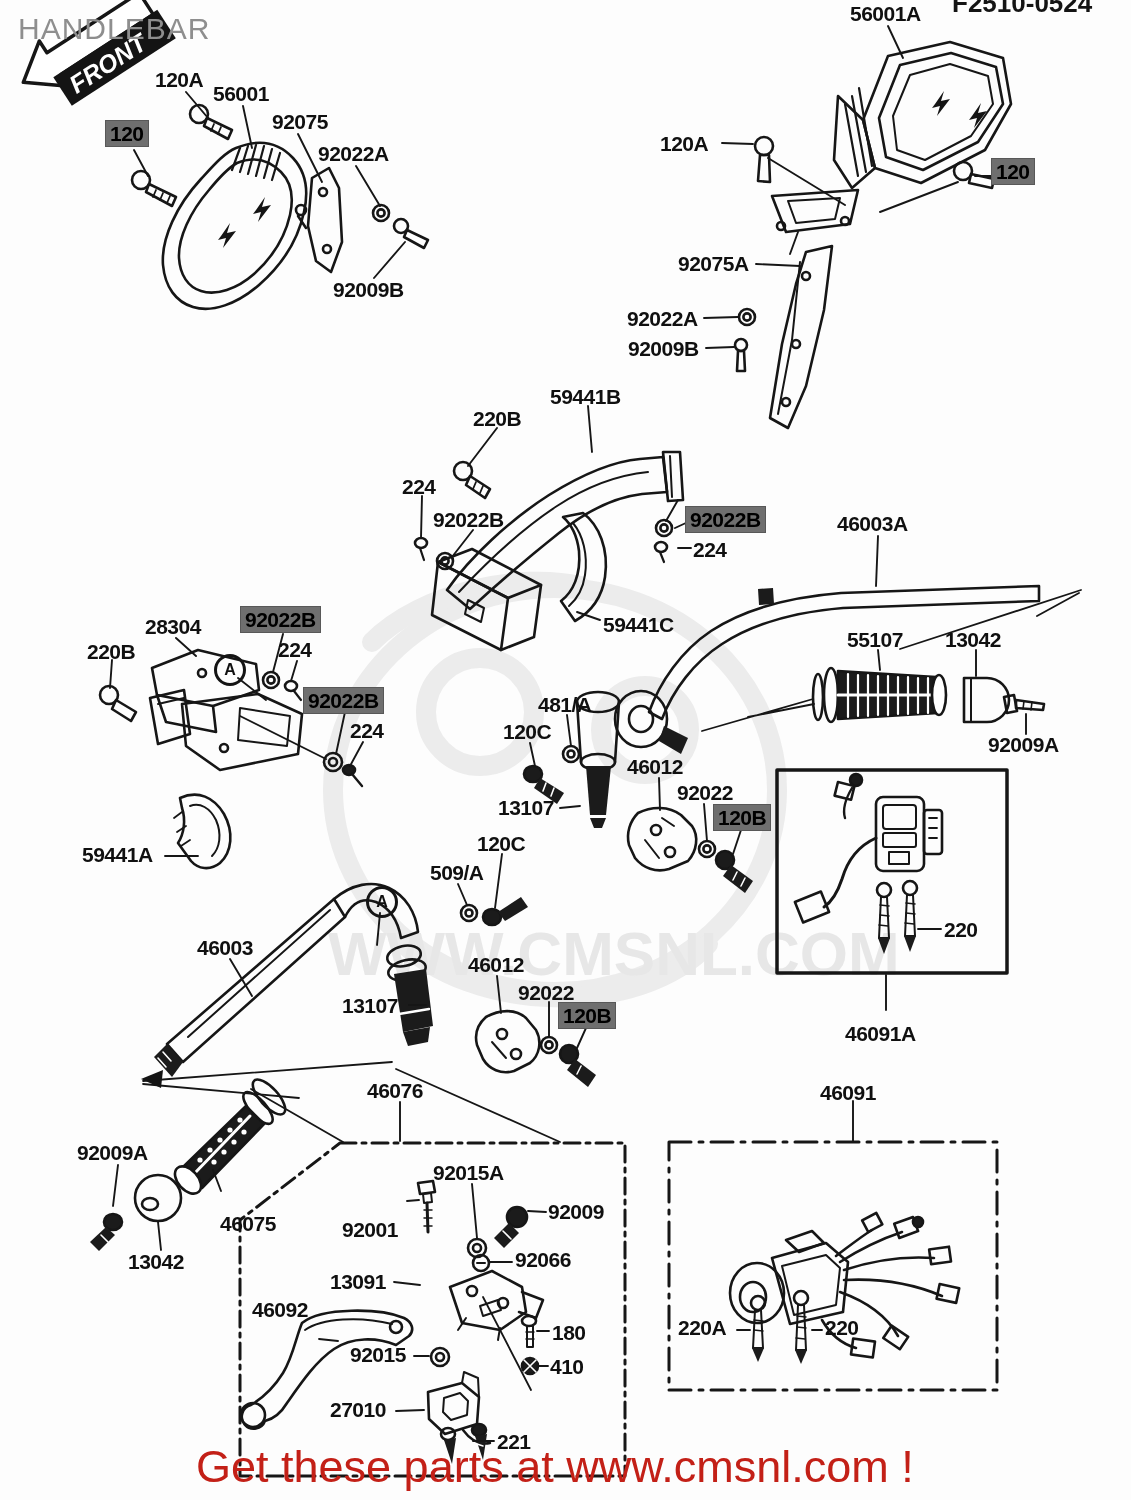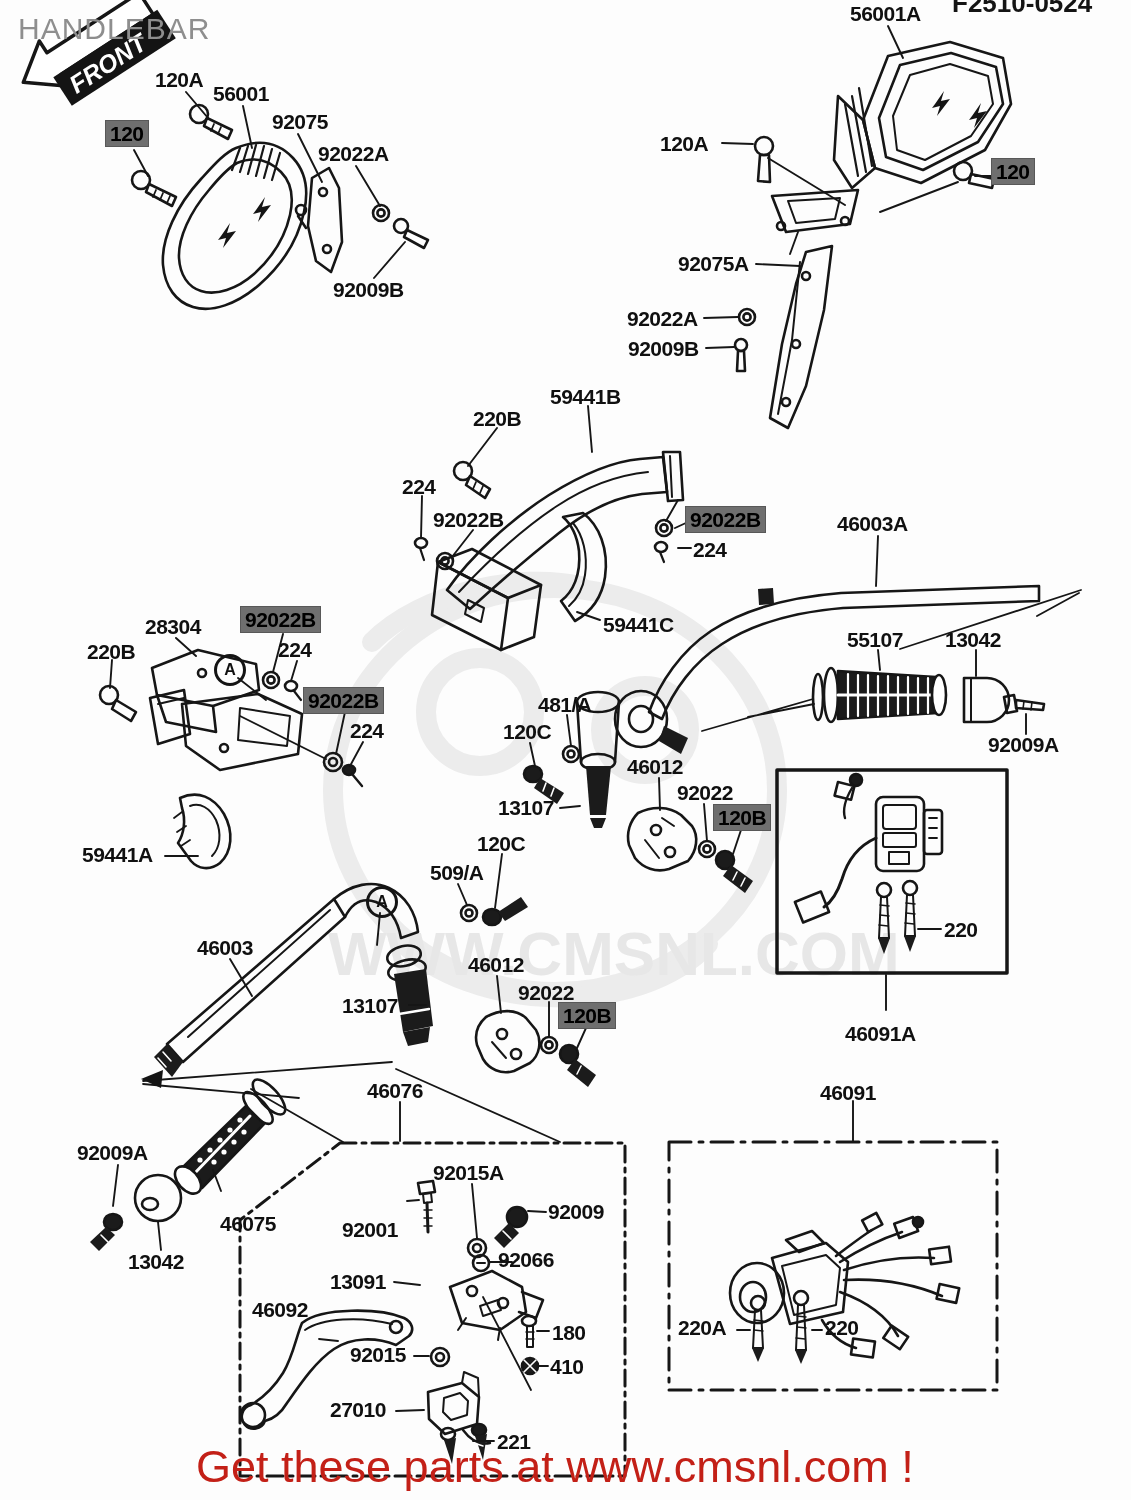--- a/index.html
+++ b/index.html
@@ -397,21 +397,21 @@
       <div class="part-label" style="left: 367px; top: 1079px;">46076</div>
       <div class="part-label" style="left: 468px; top: 953px;">46012</div>
       <div class="part-label" style="left: 518px; top: 981px;">92022</div>
       <div class="part-label hl" style="left: 563px; top: 1004px;">120B</div>
       <div class="part-label" style="left: 77px; top: 1141px;">92009A</div>
       <div class="part-label" style="left: 188px; top: 1212px; margin-left: 32px;">46075</div>
       <div class="part-label" style="left: 128px; top: 1250px;">13042</div>
       <div class="part-label" style="left: 433px; top: 1161px;">92015A</div>
       <div class="part-label" style="left: 342px; top: 1190px; margin-top: 28px;">92001</div>
       <div class="part-label" style="left: 548px; top: 1200px;">92009</div>
-      <div class="part-label" style="left: 498px; top: 1248px;">92066</div>
+      <div class="part-label" style="left: 515px; top: 1248px;">92066</div>
       <div class="part-label" style="left: 330px; top: 1270px; text-align: right;">13091</div>
       <div class="part-label" style="left: 252px; top: 1298px;">46092</div>
       <div class="part-label" style="left: 350px; top: 1343px;">92015</div>
       <div class="part-label" style="left: 330px; top: 1398px;">27010</div>
       <div class="part-label" style="left: 552px; top: 1321px;">180</div>
       <div class="part-label" style="left: 550px; top: 1355px;">410</div>
       <div class="part-label" style="left: 497px; top: 1430px;">221</div>
       <div class="part-label" style="left: 820px; top: 1081px;">46091</div>
       <div class="part-label" style="left: 678px; top: 1316px;">220A</div>
       <div class="part-label" style="left: 825px; top: 1316px;">220</div>

